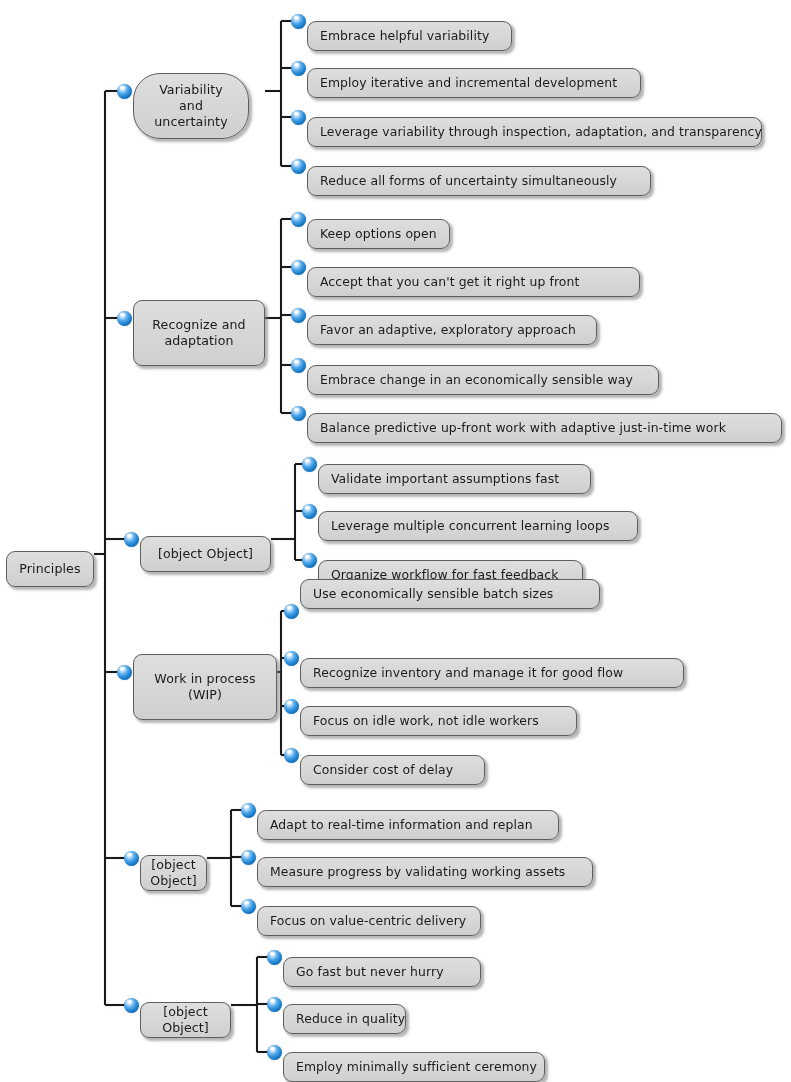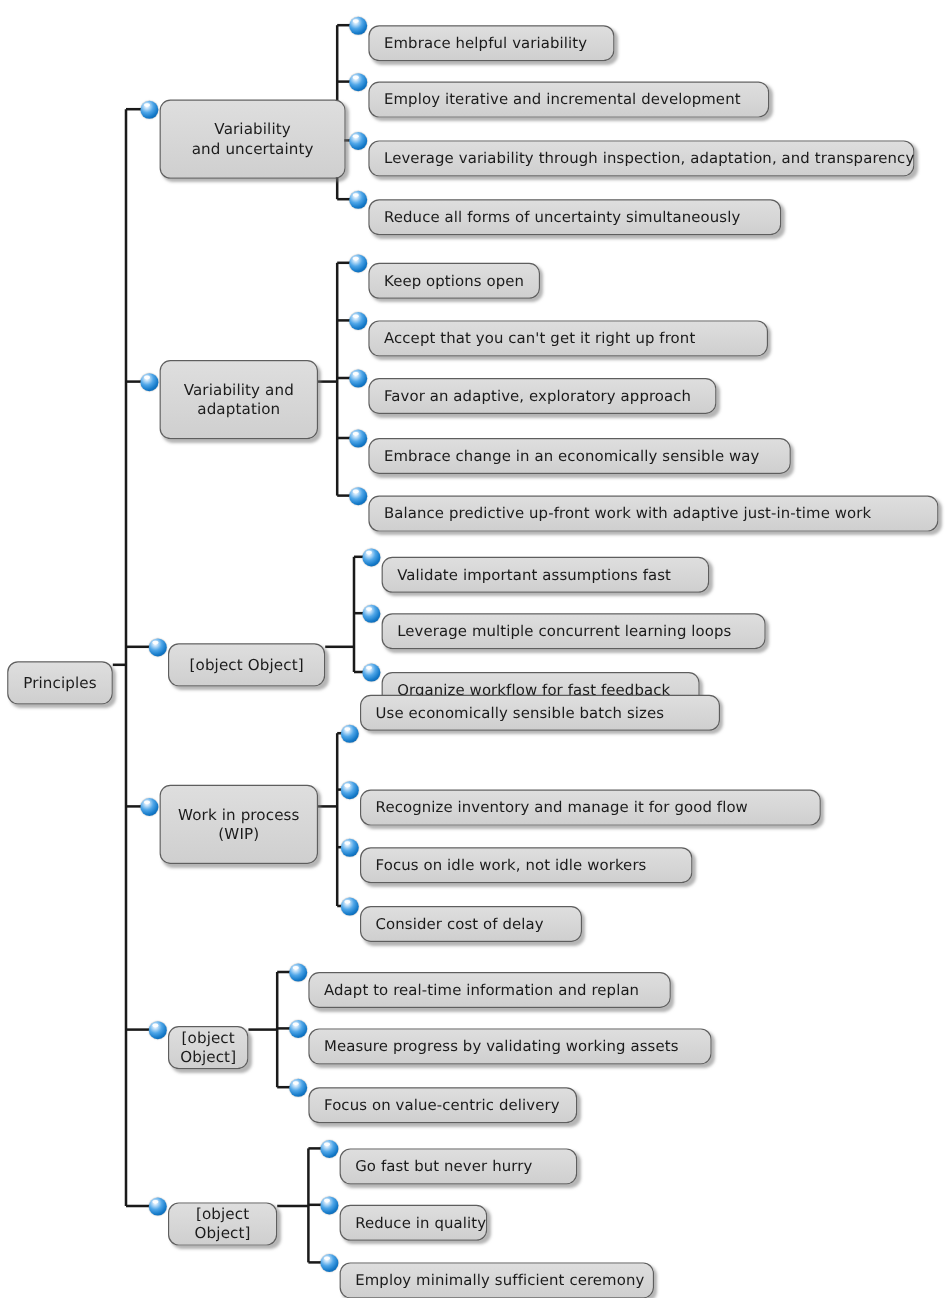--- a/index.html
+++ b/index.html
@@ -124,42 +124,42 @@
       <line x1="257" y1="957" x2="257" y2="1052" stroke="#1a1a1a" stroke-width="2.1" stroke-linecap="butt"></line>
       <line x1="257" y1="957" x2="274.5" y2="957" stroke="#1a1a1a" stroke-width="2.1" stroke-linecap="butt"></line>
       <line x1="257" y1="1004" x2="274.5" y2="1004" stroke="#1a1a1a" stroke-width="2.1" stroke-linecap="butt"></line>
       <line x1="257" y1="1052" x2="274.5" y2="1052" stroke="#1a1a1a" stroke-width="2.1" stroke-linecap="butt"></line>
     </svg>
   <div id="nodes-layer">
       <div class="node root" style="left: 6px; top: 536px; width: 88px; height: 36px;">
         <span>Principles</span>
       </div>
       <div class="dot" style="left: 117px; top: 83.5px;"></div>
-      <div class="node parent" style="left: 133px; top: 68px; width: 155px; height: 66px;">
+      <div class="node parent" style="left: 133px; top: 58px; width: 116px; height: 66px; border-radius: 27px;">
         <div><span>Variability</span><br><span>and uncertainty</span></div>
       </div>
       <div class="dot" style="left: 291px; top: 13.5px;"></div>
       <div class="node leaf" style="left: 307px; top: 6px; width: 205px; height: 30px;">
         <span>Embrace helpful variability</span>
       </div>
       <div class="dot" style="left: 291px; top: 60.5px;"></div>
       <div class="node leaf" style="left: 307px; top: 53px; width: 334px; height: 30px;">
         <span>Employ iterative and incremental development</span>
       </div>
       <div class="dot" style="left: 291px; top: 109.5px;"></div>
       <div class="node leaf" style="left: 307px; top: 102px; width: 455px; height: 30px;">
         <span>Leverage variability through inspection, adaptation, and transparency</span>
       </div>
       <div class="dot" style="left: 291px; top: 158.5px;"></div>
       <div class="node leaf" style="left: 307px; top: 151px; width: 344px; height: 30px;">
         <span>Reduce all forms of uncertainty simultaneously</span>
       </div>
       <div class="dot" style="left: 117px; top: 310.5px;"></div>
       <div class="node parent" style="left: 133px; top: 285px; width: 132px; height: 66px;">
-        <div><span>Variability and</span><br><span>adaptation</span></div>
+        <div><span>Recognize and</span><br><span>adaptation</span></div>
       </div>
       <div class="dot" style="left: 291px; top: 211.5px;"></div>
       <div class="node leaf" style="left: 307px; top: 204px; width: 143px; height: 30px;">
         <span>Keep options open</span>
       </div>
       <div class="dot" style="left: 291px; top: 259.5px;"></div>
       <div class="node leaf" style="left: 307px; top: 252px; width: 333px; height: 30px;">
         <span>Accept that you can't get it right up front</span>
       </div>
       <div class="dot" style="left: 291px; top: 307.5px;"></div>
@@ -184,21 +184,21 @@
       </div>
       <div class="dot" style="left: 302px; top: 503.5px;"></div>
       <div class="node leaf" style="left: 318px; top: 496px; width: 320px; height: 30px;">
         <span>Leverage multiple concurrent learning loops</span>
       </div>
       <div class="dot" style="left: 302px; top: 552.5px;"></div>
       <div class="node leaf" style="left: 318px; top: 545px; width: 265px; height: 30px;">
         <span>Organize workflow for fast feedback</span>
       </div>
       <div class="dot" style="left: 117px; top: 664.5px;"></div>
-      <div class="node parent" style="left: 133px; top: 639px; width: 132px; height: 66px;">
+      <div class="node parent" style="left: 133px; top: 639px; width: 144px; height: 66px;">
         <div><span>Work in process</span><br><span>(WIP)</span></div>
       </div>
       <div class="dot" style="left: 284px; top: 603.5px;"></div>
       <div class="node leaf" style="left: 300px; top: 564px; width: 300px; height: 30px;">
         <span>Use economically sensible batch sizes</span>
       </div>
       <div class="dot" style="left: 284px; top: 650.5px;"></div>
       <div class="node leaf" style="left: 300px; top: 643px; width: 384px; height: 30px;">
         <span>Recognize inventory and manage it for good flow</span>
       </div>

